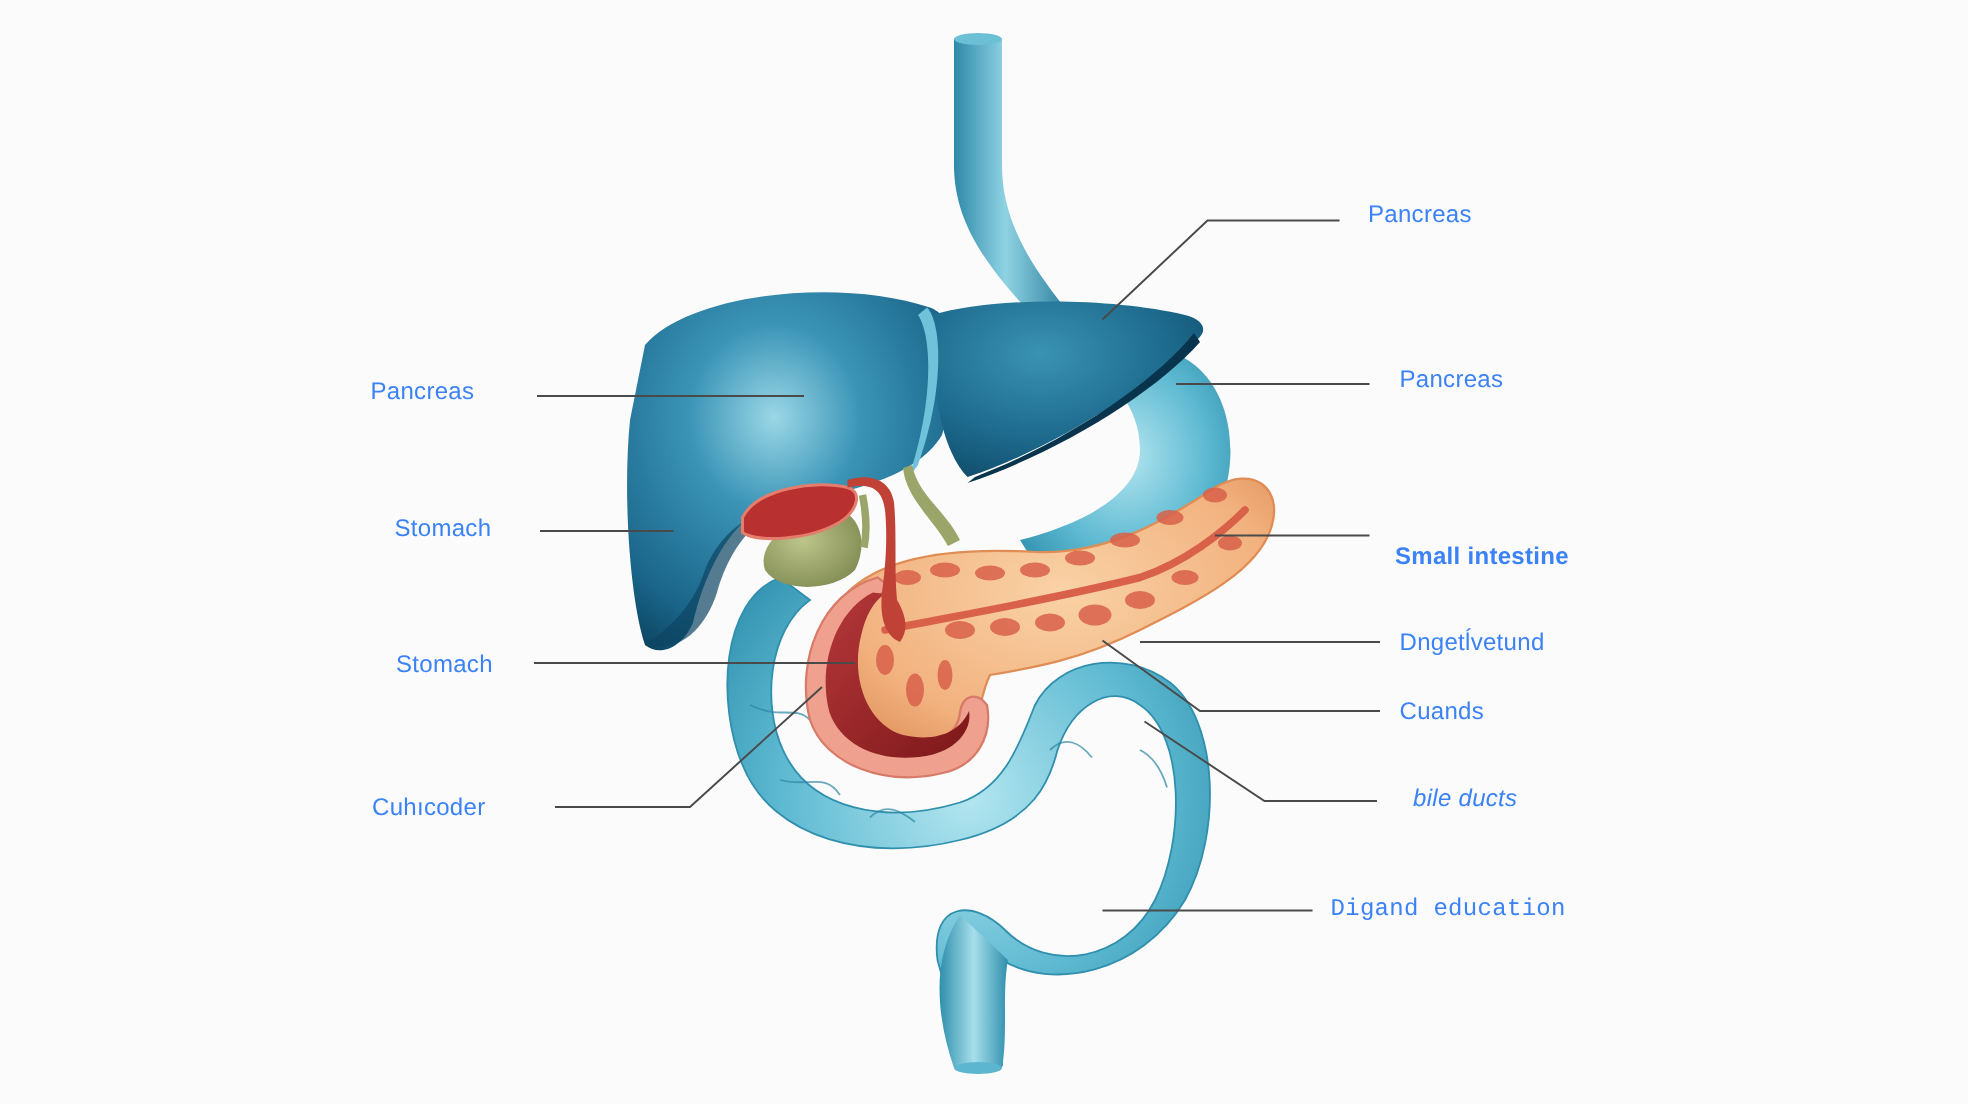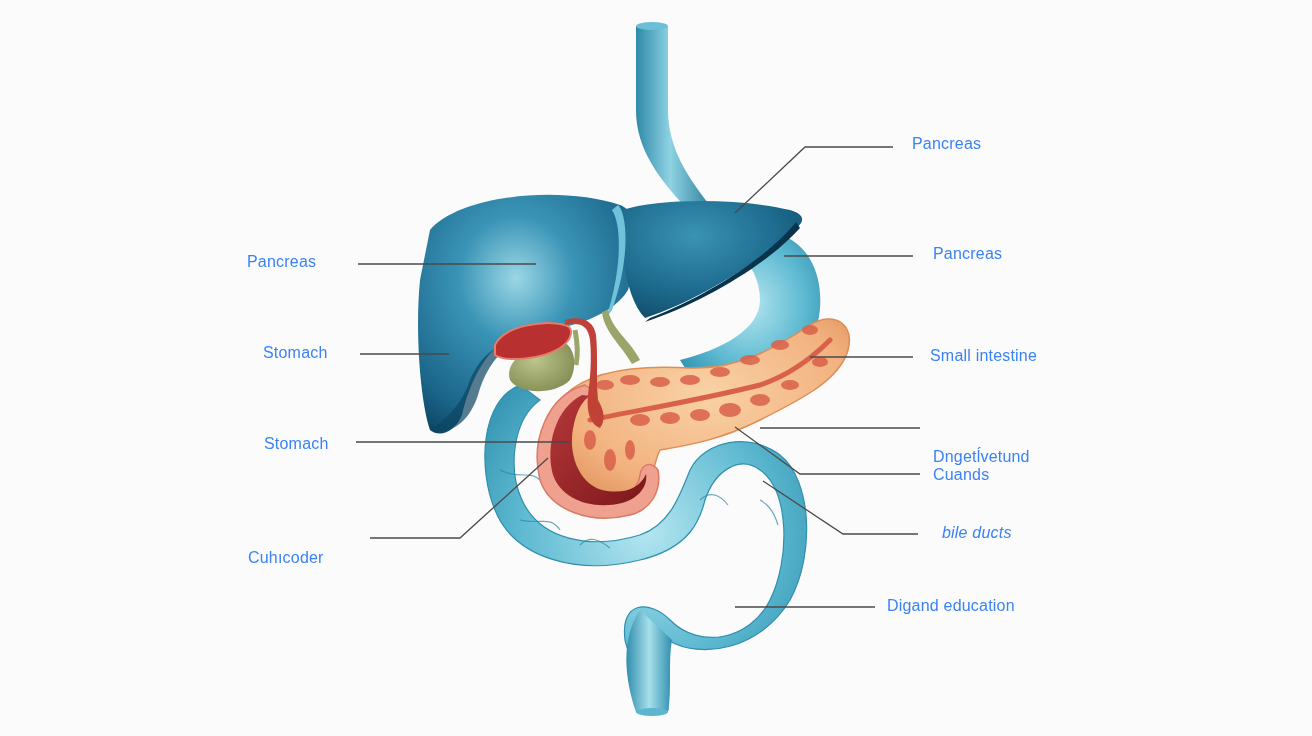--- a/index.html
+++ b/index.html
@@ -158,22 +158,22 @@
         <polyline points="920,428 760,428"></polyline>
         <polyline points="920,474 800,474 735,427"></polyline>
         <polyline points="918,534 843,534 763,481"></polyline>
         <polyline points="875,607 735,607"></polyline>
       </g>
   </svg>
 
   <div class="label left" style="left:247px; top:250px;">Pancreas</div>
   <div class="label left" style="left:263px; top:341px;">Stomach</div>
   <div class="label left" style="left:264px; top:432px;">Stomach</div>
-  <div class="label left" style="left:248px; top:546px;text-align:center;">Cuhıcoder</div>
+  <div class="label left" style="left:248px; top:527px;text-align:center;">Cuhıcoder</div>
 
   <div class="label" style="left:912px; top:132px;">Pancreas</div>
   <div class="label" style="left:933px; top:242px;">Pancreas</div>
-  <div class="label" style="left:930px; top:344px;">Small intestine</div>
-  <div class="label" style="left:933px; top:417px;margin-top:28px;">Dngetĺvetund</div>
+  <div class="label" style="left:930px; top:360px;font-weight:bold;">Small intestine</div>
+  <div class="label" style="left:933px; top:417px;">Dngetĺvetund</div>
   <div class="label" style="left:933px; top:463px;">Cuands</div>
   <div class="label" style="left:942px; top:521px;font-style:italic;">bile ducts</div>
-  <div class="label" style="left:887px; top:594px;">Digand education</div>
+  <div class="label" style="left:887px; top:594px;font-family:Liberation Mono, monospace;">Digand education</div>
 </div>
 
 </body></html>

